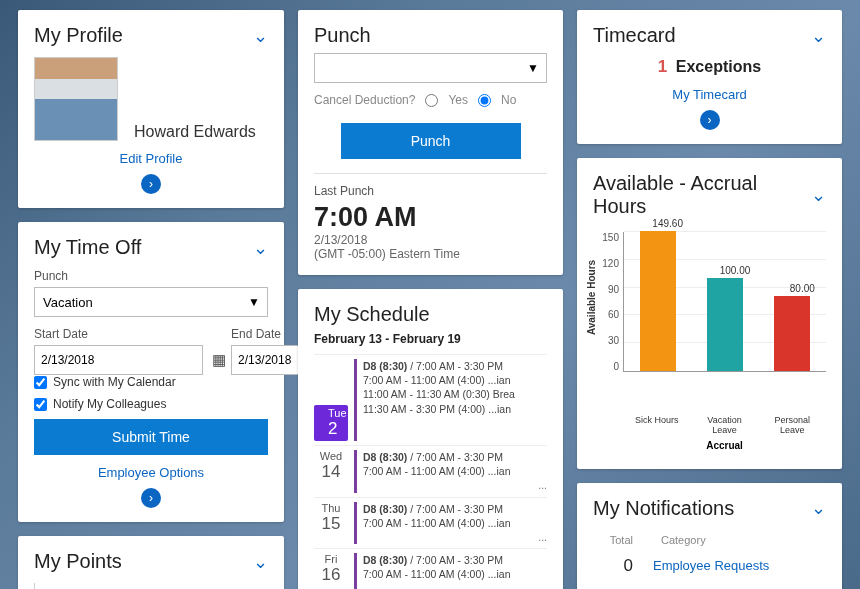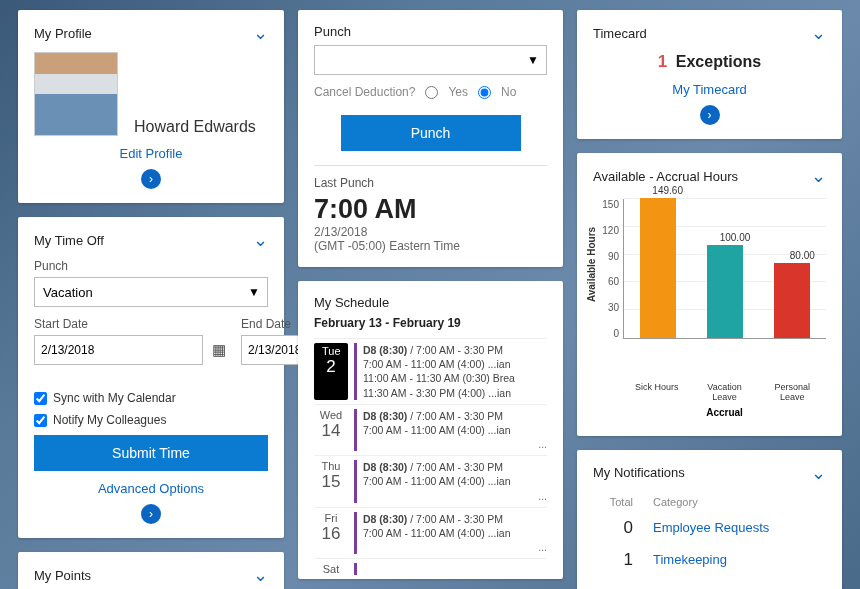--- a/index.html
+++ b/index.html
@@ -21,21 +21,21 @@
   border-radius: 2px;
   box-shadow: 0 1px 3px rgba(0,0,0,0.2);
   padding: 14px 16px;
 }
 .card-head {
   display: flex;
   justify-content: space-between;
   align-items: center;
   margin-bottom: 10px;
 }
-.card-title { font-size: 13px; color: #222; font-weight: 400; }
+.card-title { font-size: 20px; color: #222; font-weight: 400; }
 .chev-down { color: #0b65c2; font-size: 18px; cursor: pointer; line-height: 1; }
 .profile-row { display: flex; gap: 16px; align-items: flex-end; }
 .avatar {
   width: 84px; height: 84px;
   background: linear-gradient(180deg, #c9a07a 25%, #dadfe4 25%, #dadfe4 50%, #6a90b5 50%);
   border: 1px solid #ccc;
 }
 .profile-name { font-size: 16px; color: #333; margin-top: 6px; }
 .card-action {
   display: flex;
@@ -62,21 +62,21 @@
   padding: 0 8px;
   font-size: 13px;
   background: #fff;
   position: relative;
 }
 .select-wrap { position: relative; margin-bottom: 10px; }
 .select-caret {
   position: absolute; right: 8px; top: 50%; transform: translateY(-50%);
   pointer-events: none; font-size: 12px;
 }
-.date-row { display: flex; gap: 10px; margin-bottom: 26px; }
+.date-row { display: flex; margin-bottom: 0; }
 .date-col { flex: 1; }
 .date-input-wrap { display: flex; gap: 4px; align-items: center; }
 .date-input { flex: 1; height: 30px; border: 1px solid #bbb; padding: 0 6px; font-size: 12px; }
 .cal-icon { width: 24px; height: 24px; display: inline-flex; align-items: center; justify-content: center; color: #444; font-size: 15px; }
 .chk-row { display: flex; align-items: center; gap: 6px; font-size: 12px; color: #333; margin-bottom: 8px; }
 .chk-row input { width: 13px; height: 13px; }
 .btn-primary {
   background: #0b7bd1;
   color: #fff;
   border: none;
@@ -88,42 +88,42 @@
 .btn-primary.narrow { width: 180px; margin: 0 auto; display: block; }
 .last-punch-time { font-size: 27px; font-weight: 700; color: #222; margin-top: 2px; }
 .sub-text { font-size: 12px; color: #666; }
 .exc-row { text-align: center; margin-top: 4px; }
 .exc-num { color: #d9534f; font-size: 17px; font-weight: 700; margin-right: 4px; }
 .exc-lbl { font-size: 16px; color: #222; font-weight: 700; }
 .no-items { text-align: center; color: #888; font-size: 12px; margin-top: 14px; margin-bottom: 20px; }
 .sched-range { font-size: 12px; font-weight: 700; color: #222; margin-bottom: 8px; }
 .sched-day { display: flex; gap: 6px; border-top: 1px solid #eee; padding: 4px 0; }
 .day-box { width: 34px; text-align: center; font-size: 11px; color: #555; }
-.day-box.active { background: #000000; color: #fff; border-radius: 2px; padding: 2px 8px; }
+.day-box.active { background: #6d28d9; color: #fff; border-radius: 2px; padding: 2px 14px; margin-top: 46px; }
 .day-box .dnum { font-size: 17px; font-weight: 400; color: inherit; }
 .day-lines { flex: 1; font-size: 10.5px; color: #444; border-left: 3px solid #7a3e9e; padding-left: 6px; }
 .day-lines .ln { white-space: nowrap; overflow: hidden; text-overflow: clip; line-height: 1.35; }
 .day-lines .bold { font-weight: 700; }
 .day-lines .more { text-align: right; color: #777; }
 .chart-wrap { padding: 4px 0; }
 .chart { position: relative; height: 180px; display: flex; }
 .y-axis { width: 30px; display: flex; flex-direction: column; justify-content: space-between; font-size: 10px; color: #555; text-align: right; padding-right: 4px; height: 140px; }
 .y-title { position: absolute; left: -72px; top: 60px; transform: rotate(-90deg); font-size: 10px; color: #333; font-weight: 700; width: 140px; text-align: center; }
 .plot { flex: 1; position: relative; height: 140px; border-left: 1px solid #999; border-bottom: 1px solid #999; }
 .gridline { position: absolute; left: 0; right: 0; border-top: 1px solid #eee; }
 .bars { position: absolute; left: 0; right: 0; bottom: 0; top: 0; display: flex; justify-content: space-around; align-items: flex-end; }
 .bar-col { display: flex; flex-direction: column; align-items: center; width: 55px; }
 .bar-val { font-size: 10px; color: #333; margin-bottom: 2px; margin-left: 20px; }
 .bar { width: 36px; }
 .x-labels { display: flex; justify-content: space-around; font-size: 9px; color: #333; margin-top: 4px; margin-left: 30px; }
 .x-labels div { width: 55px; text-align: center; line-height: 1.1; }
 .x-title { text-align: center; font-size: 10px; font-weight: 700; margin-top: 4px; margin-left: 30px; }
 .radio-row { display: flex; align-items: center; gap: 10px; font-size: 12px; color: #888; margin: 10px 0 16px; }
 .radio-row input { width: 13px; height: 13px; }
-.notif-head-row { display: flex; gap: 20px; font-size: 11px; color: #888; padding: 4px 0; }
+.notif-head-row { display: flex; gap: 28px; font-size: 11px; color: #888; padding: 4px 0; }
 .notif-head-row .c1 { width: 40px; text-align: right; }
 .notif-row { display: flex; gap: 20px; font-size: 13px; padding: 6px 0; align-items: center; }
 .notif-row .c1 { width: 40px; text-align: right; font-size: 17px; color: #222; }
 .notif-row .c2 { color: #0b65c2; cursor: pointer; }
 .points-chart { height: 50px; display: flex; align-items: flex-end; gap: 22px; padding: 0 8px; border-left: 1px solid #ccc; }
 .points-tick { width: 1px; height: 40px; background: #ccc; }
 .hr { border: none; border-top: 1px solid #e0e0e0; margin: 14px 0 10px; }
 </style>
 </head>
 <body>
@@ -176,21 +176,21 @@
       <label class="chk-row">
         <input type="checkbox" checked="" style="">
         <span>Sync with My Calendar</span>
       </label>
       <label class="chk-row">
         <input type="checkbox" checked="" style="">
         <span>Notify My Colleagues</span>
       </label>
       <button class="btn-primary">Submit Time</button>
       <div class="card-action">
-        <span>Advanced Options</span>
+        <span>Employee Options</span>
         <span class="circle-arrow">›</span>
       </div>
     </div>
 
     <div class="card">
       <div class="card-head">
         <div class="card-title">My Points</div>
         <span class="chev-down">⌄</span>
       </div>
       <div class="points-chart">

